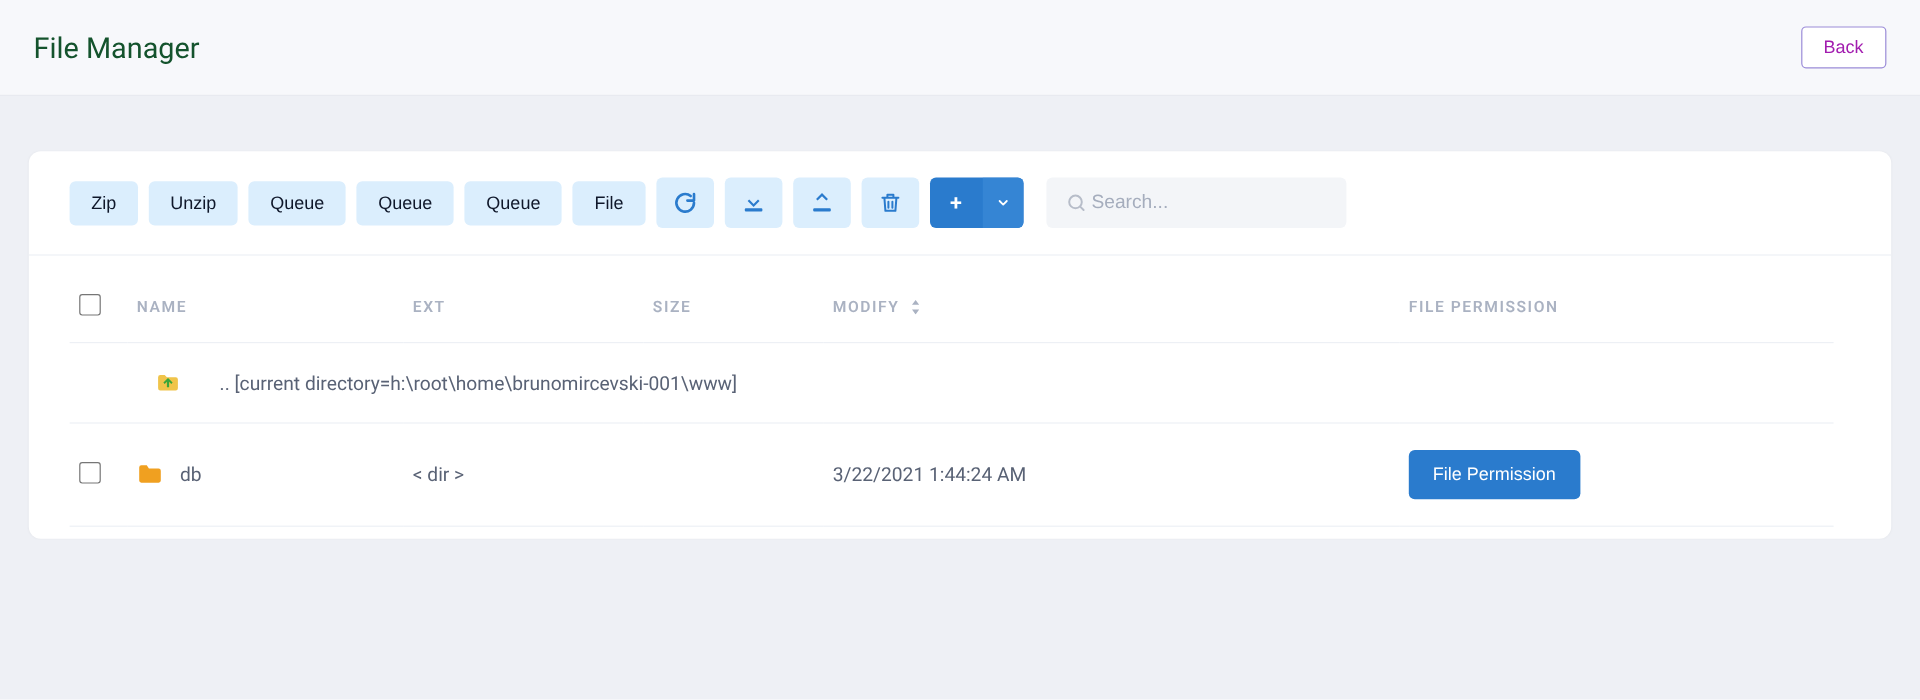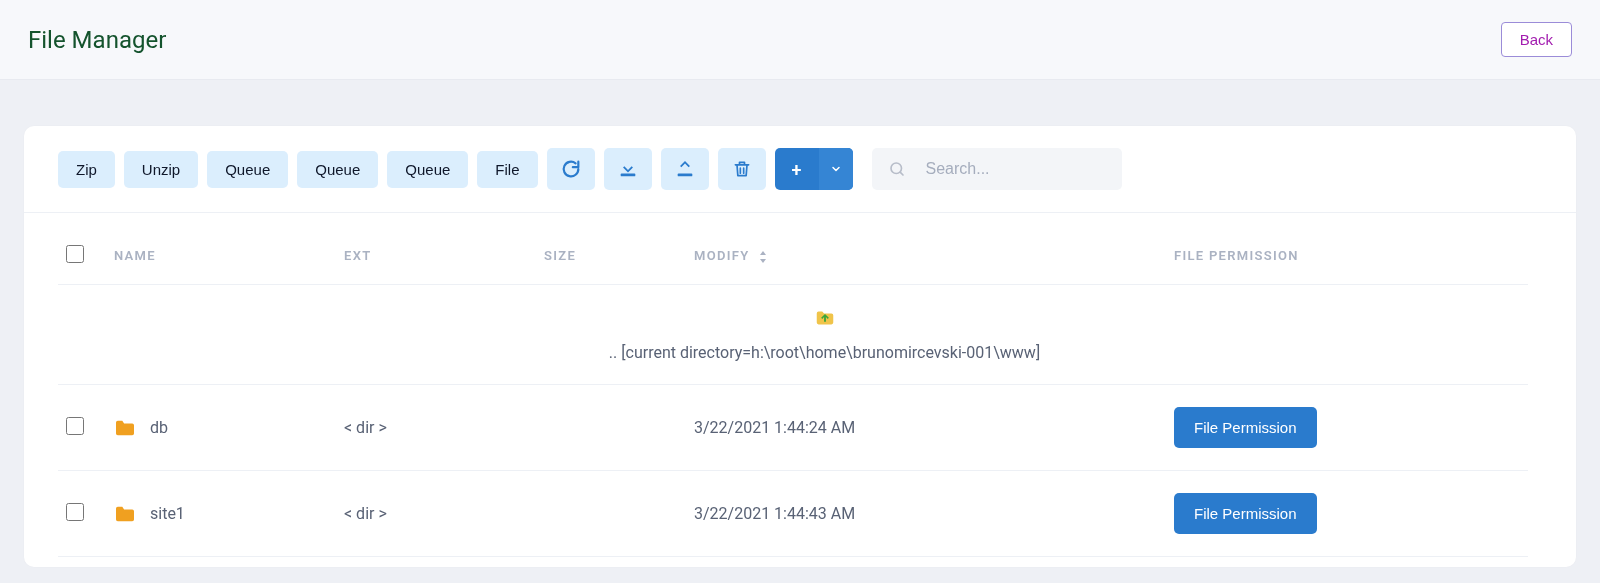--- a/index.html
+++ b/index.html
@@ -99,21 +99,21 @@
     height: 42px;
     margin-left: 10px;
     min-width: 250px;
   }
   .search-wrap input {
     border: none;
     outline: none;
     background: transparent;
     font-size: 16px;
     color: #1d4ed8;
-    margin-left: 20px;
+    margin-left: 4px;
     width: 180px;
   }
   .search-wrap input::placeholder { color: #a5adbd; }
 
   .table-wrap {
     padding: 0 48px 10px 34px;
   }
   table {
     width: 100%;
     border-collapse: collapse;
@@ -141,31 +141,30 @@
     cursor: pointer;
   }
   .col-check { width: 48px; }
   .col-name { width: 230px; }
   .col-ext { width: 200px; }
   .col-size { width: 150px; }
   .col-mod { width: 480px; }
   .col-perm { min-width: 160px; }
   .name-cell {
     display: flex;
-    align-items: flex-end;
+    align-items: flex-start;
     gap: 14px;
   }
   .folder-icon {
     width: 22px; height: 18px;
     display:inline-block;
   }
   .up-cell {
-    display:flex;align-items:center;gap:14px;
+    display:flex;align-items:center;gap:32px;
     margin-left: 15px;
-    flex-direction: column;
   }
   .perm-btn {
     background: #2a7bcd;
     color: #fff;
     border: none;
     border-radius: 5px;
     padding: 12px 20px;
     font-size: 15px;
     cursor: pointer;
   }
@@ -295,36 +294,19 @@
                 </span>
                 <span>db</span>
               </div>
             </td>
             <td>&lt; dir &gt;</td>
             <td></td>
             <td>3/22/2021 1:44:24 AM</td>
             <td><button class="perm-btn">File Permission</button></td>
           </tr>
 
-          <tr>
-            <td><input type="checkbox" class="chk" style=""></td>
-            <td>
-              <div class="name-cell">
-                <span class="folder-icon">
-                  <svg width="22" height="18" viewBox="0 0 24 20">
-                    <path d="M2 4a2 2 0 012-2h5l2 3h9a2 2 0 012 2v9a2 2 0 01-2 2H4a2 2 0 01-2-2V4z" fill="#f0a020"></path>
-                  </svg>
-                </span>
-                <span>site1</span>
-              </div>
-            </td>
-            <td>&lt; dir &gt;</td>
-            <td></td>
-            <td>3/22/2021 1:44:43 AM</td>
-            <td><button class="perm-btn">File Permission</button></td>
-          </tr>
 
         </tbody>
       </table>
     </div>
 
   </div>
 </div>
 
 </body></html>

